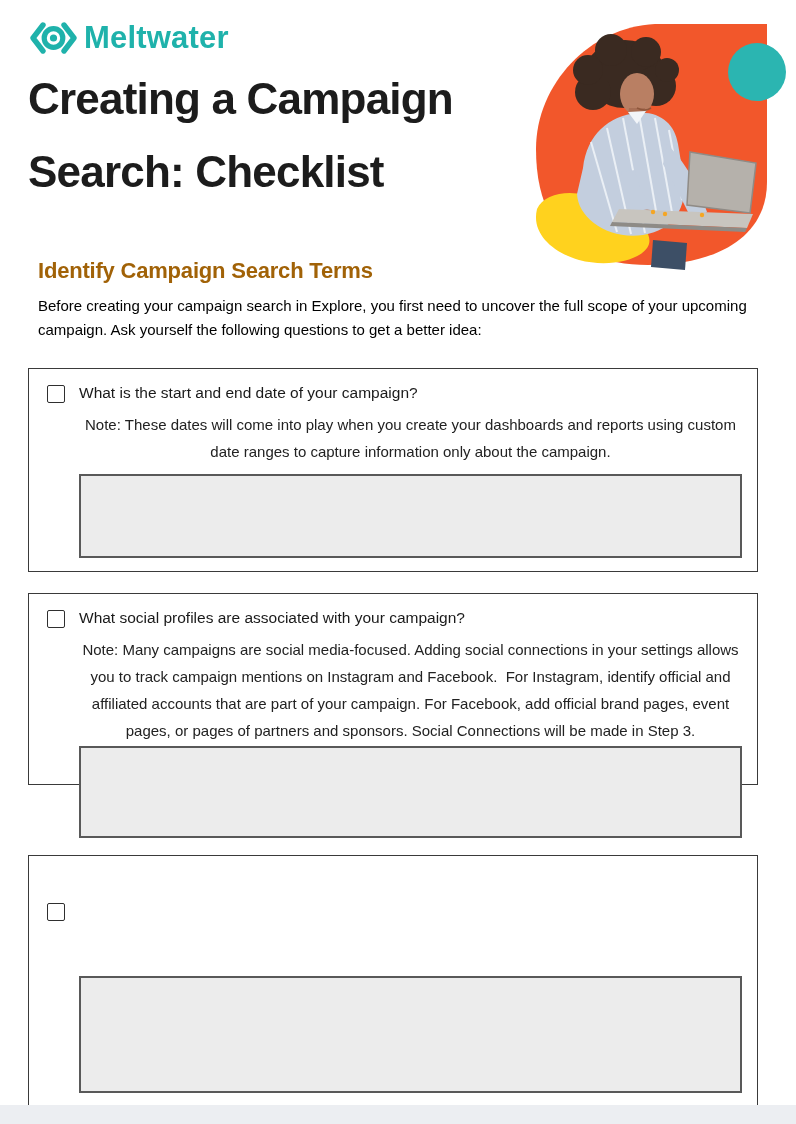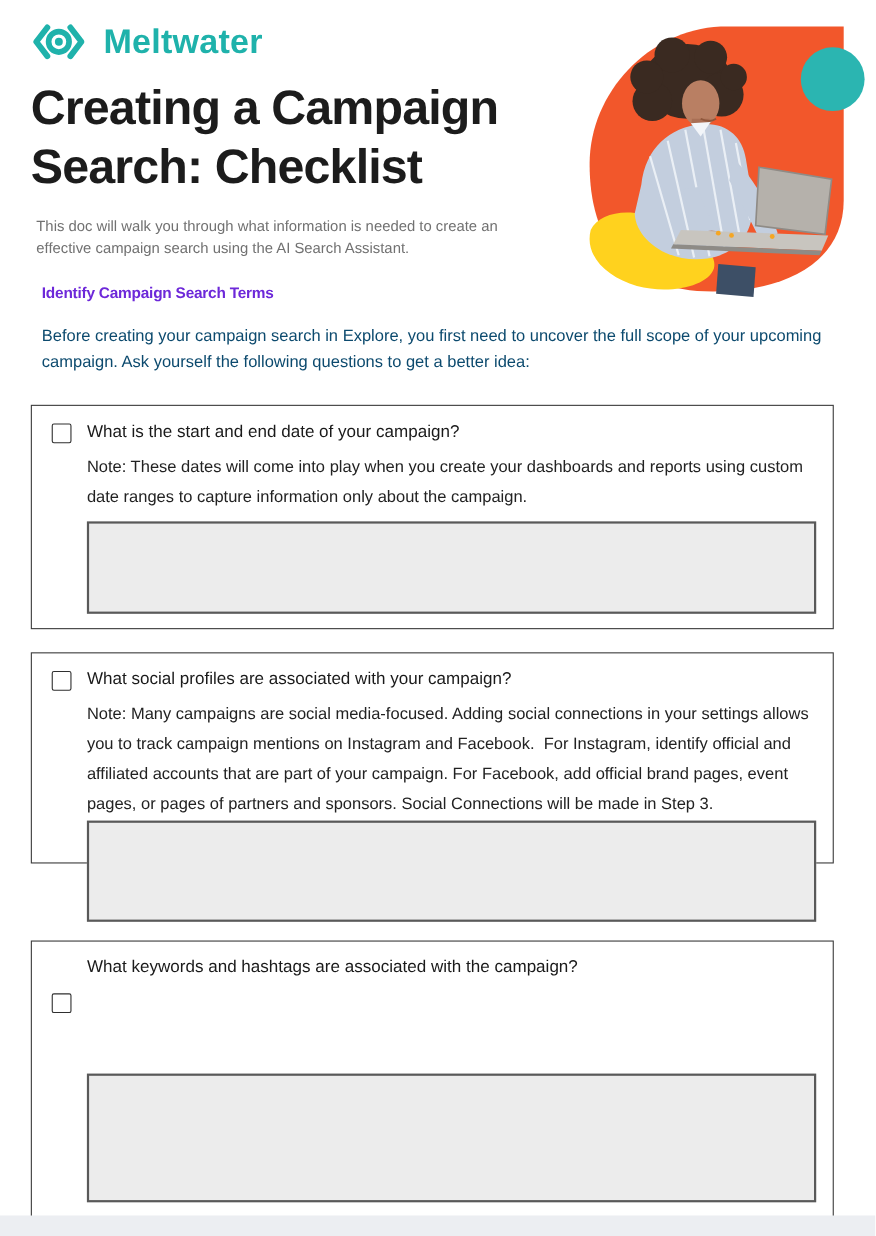--- a/index.html
+++ b/index.html
@@ -1,50 +1,50 @@
 <!DOCTYPE html>
 <html><head>
 <meta charset="utf-8">
 <style>
   html,body{margin:0;padding:0;background:#fff;}
   .page{
     position:relative;width:796px;height:1124px;overflow:hidden;background:#ffffff;
     font-family:"Liberation Sans", sans-serif;color:#1e1e1e;
   }
   
-  .logo{position:absolute;left:30px;top:20px;display:flex;align-items:center;gap:17px;}
+  .logo{position:absolute;left:30px;top:20px;display:flex;align-items:center;gap:7px;}
   .logo svg{display:block;}
   .logo .brand{font-size:31px;font-weight:600;color:#1FB2AB;letter-spacing:.2px;}
   
   .title{
-    position:absolute;left:28px;top:72px;width:545px;margin:0;
-    font-size:44px;line-height:53px;font-weight:800;color:#1c1c1c;letter-spacing:-.8px;
+    position:absolute;left:28px;top:62px;width:545px;margin:0;
+    font-size:44px;line-height:73px;font-weight:800;color:#1c1c1c;letter-spacing:-.8px;
   }
   
   .hero{position:absolute;left:525px;top:12px;width:271px;height:282px;}
   
   .intro{position:absolute;left:33px;top:196px;width:458px;margin:0;
     font-size:13.5px;line-height:20px;color:#717171;}
   
   .section-heading{position:absolute;left:38px;top:258px;margin:0;
-    font-size:14px;font-weight:800;color:#6d28d9;letter-spacing:-.2px;}
+    font-size:22px;font-weight:800;color:#a16207;letter-spacing:-.2px;}
   .section-desc{position:absolute;left:38px;top:294px;width:728px;margin:0;
-    font-size:15px;line-height:24px;color:#0c4a6e;}
+    font-size:15px;line-height:24px;color:#000000;}
   
   .check-box{position:absolute;left:28px;width:730px;box-sizing:border-box;
     border:1.5px solid #3a3a3a;background:#fff;}
   .box1{top:368px;height:204px;text-decoration:underline;}
   .box2{top:593px;height:192px;}
   .box3{top:855px;height:262px;}
   .checkbox{position:absolute;left:18px;top:16px;width:18px;height:18px;
     border:1.6px solid #2f2f2f;border-radius:2px;background:#fff;box-sizing:border-box;cursor:pointer;}
   .box3 .checkbox{top:47px;}
   .content{position:absolute;left:50px;top:12px;width:663px;}
   .question{margin:0 0 6px 0;font-size:15.5px;line-height:24px;color:#1a1a1a;}
-  .note{margin:0;font-size:15px;line-height:27px;color:#222222;white-space:pre-wrap;}
+  .note{margin:0;font-size:15px;line-height:27px;color:#222222;white-space:pre-wrap;text-align:center;}
   .box3 .note{width:610px;}
   .answer{position:absolute;left:50px;width:663px;box-sizing:border-box;
     background:#ECECEC;border:2px solid #595959;cursor:text;}
   .box1 .answer{top:105px;height:84px;}
   .box2 .answer{top:152px;height:92px;}
   .box3 .answer{top:120px;height:117px;}
   
   .bottom-strip{position:absolute;left:0;top:1105px;width:796px;height:19px;
     background:#ECEEF2;z-index:6;}
 </style>
@@ -115,21 +115,20 @@
         <circle cx="140" cy="202" r="2.2" fill="#F5A623"></circle>
         <circle cx="177" cy="203" r="2.2" fill="#F5A623"></circle>
 
         <path d="M 128 228 L 162 231 L 160 258 L 126 255 Z" fill="#3D4F66"></path>
       </g>
     </svg>
   </div>
 
   <h1 class="title">Creating a Campaign Search: Checklist</h1>
 
-  <p class="intro">This doc will walk you through what information is needed to create an effective campaign search using the AI Search Assistant.</p>
 
   <h2 class="section-heading">Identify Campaign Search Terms</h2>
   <p class="section-desc">Before creating your campaign search in Explore, you first need to uncover the full scope of your upcoming campaign. Ask yourself the following questions to get a better idea:</p>
 
   <section class="check-box box1">
     <span class="checkbox"></span>
     <div class="content">
       <p class="question">What is the start and end date of your campaign?</p>
       <p class="note">Note: These dates will come into play when you create your dashboards and reports using custom date ranges to capture information only about the campaign.</p>
     </div>
@@ -141,20 +140,19 @@
     <div class="content">
       <p class="question">What social profiles are associated with your campaign?</p>
       <p class="note">Note: Many campaigns are social media-focused. Adding social connections in your settings allows you to track campaign mentions on Instagram and Facebook.  For Instagram, identify official and affiliated accounts that are part of your campaign. For Facebook, add official brand pages, event pages, or pages of partners and sponsors. Social Connections will be made in Step 3.</p>
     </div>
     <div class="answer"></div>
   </section>
 
   <section class="check-box box3">
     <span class="checkbox"></span>
     <div class="content">
-      <p class="question">What keywords and hashtags are associated with the campaign?</p>
     </div>
     <div class="answer"></div>
   </section>
 
   <div class="bottom-strip"></div>
 
 </div>
 
 </body></html>

